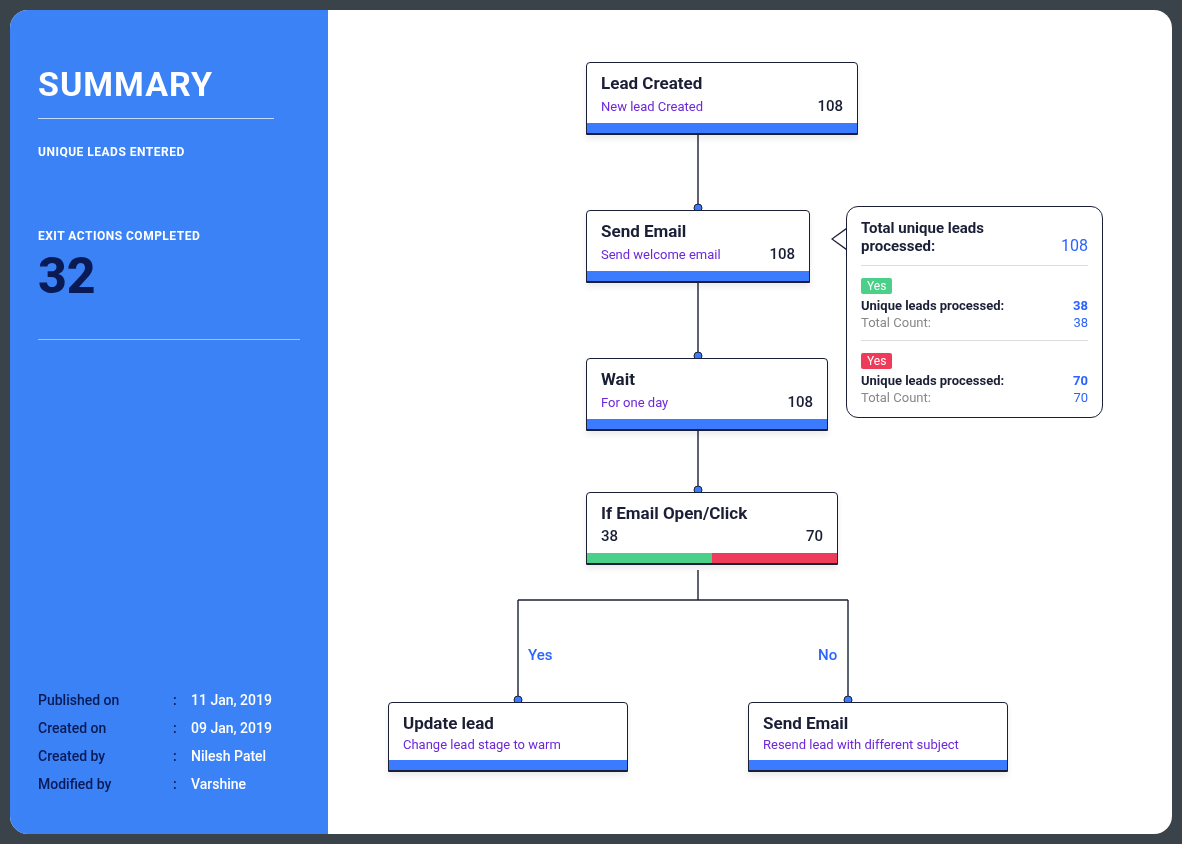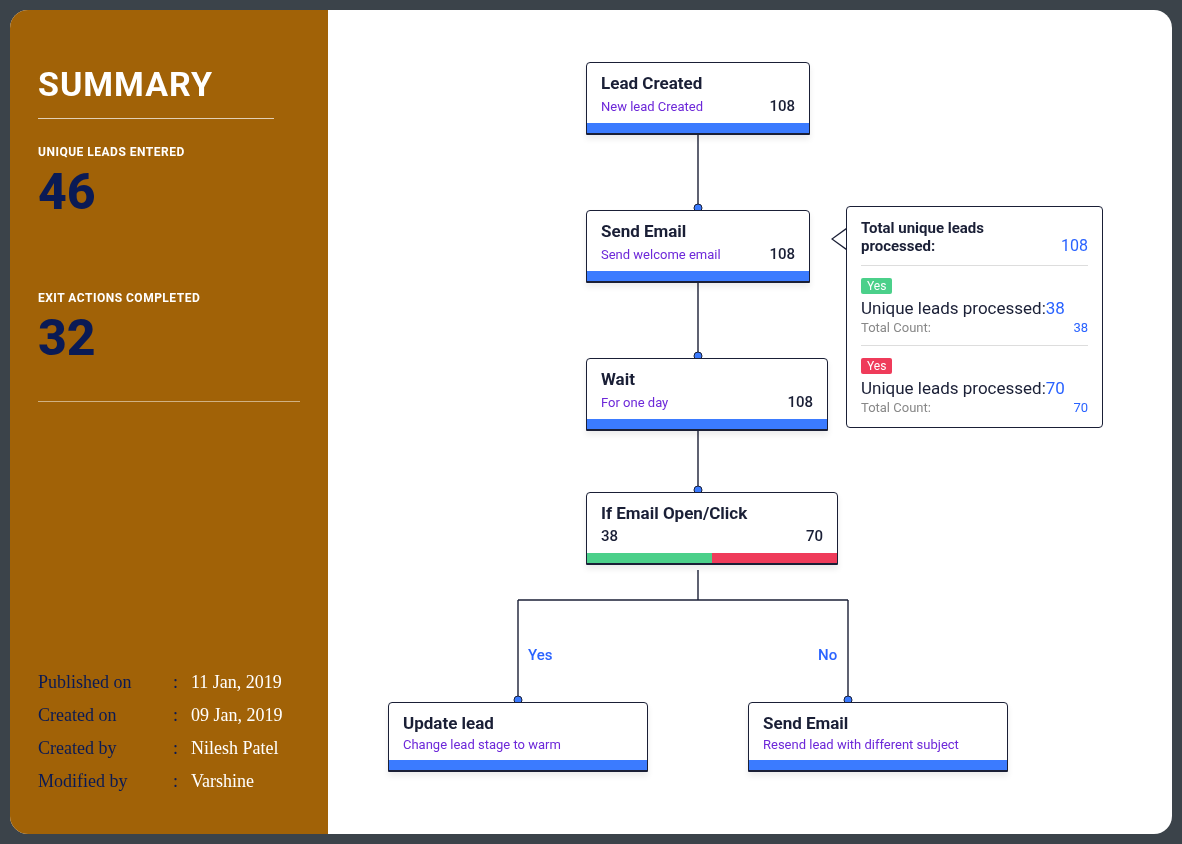--- a/index.html
+++ b/index.html
@@ -14,21 +14,21 @@
     position: absolute;
     left: 10px; top: 10px; right: 10px; bottom: 10px;
     background: #fff;
     border-radius: 18px;
     overflow: hidden;
     display: flex;
   }
   
   .sidebar {
     width: 318px;
-    background: #a16207;
+    background: #3b82f6;
     color: #fff;
     padding: 54px 28px 28px 28px;
     position: relative;
   }
   .sidebar h1 {
     font-size: 34px;
     font-weight: 700;
     letter-spacing: 1px;
   }
   .sidebar hr.shortline {
@@ -54,23 +54,22 @@
     font-weight: 800;
     color: #0a1a55;
     margin-top: 4px;
   }
   .meta {
     position: absolute;
     bottom: 30px;
     left: 28px;
     right: 20px;
     color: #0a1a55;
-    font-size: 18px;
+    font-size: 14px;
     font-weight: 500;
-    font-family: Liberation Serif, serif;
   }
   .meta-row {
     display: flex;
     align-items: baseline;
     margin-bottom: 12px;
   }
   .meta-key { width: 135px; }
   .meta-colon { width: 18px; }
   .meta-val { color: #fff; }
   
@@ -106,33 +105,33 @@
     position:absolute;
     color:#2a63ff;
     font-size:15px;
     font-weight:500;
   }
   
   .tooltip {
     position: absolute;
     border: 1px solid #1a1f36;
     background: #fff;
-    border-radius: 4px;
+    border-radius: 12px;
     padding: 12px 14px;
     color: #1a1f36;
     font-size: 15px;
   }
   .tooltip .tt-top { display:flex; justify-content:space-between; align-items:flex-end; margin-bottom:10px; }
   .tooltip .tt-top-label { font-weight:700; max-width:180px; }
   .tooltip .tt-top-val { color:#2a63ff; font-size:16px; }
   .tooltip hr { border:none; border-top:1px solid #ddd; margin:10px 0; }
   .badge { display:inline-block; color:#fff; font-size:12px; padding:1px 6px; border-radius:2px; margin-bottom:4px; }
   .badge-green { background:#4bd08a; }
   .badge-red { background:#ef3b5a; }
-  .tt-row { display:flex; justify-content:flex-start; font-size:17px; }
+  .tt-row { display:flex; justify-content:space-between; font-size:13px;font-weight:bold; }
   .tt-row .v { color:#2a63ff; }
   .tt-sub { color:#888; font-size:13px; display:flex; justify-content:space-between; margin-top:2px;gap:41px; }
   .tt-sub .v { color:#2a63ff; }
   .tooltip-pointer {
     position:absolute;
     width:0; height:0;
     border-top:10px solid transparent;
     border-bottom:10px solid transparent;
     border-right:14px solid #fff;
   }
@@ -147,21 +146,20 @@
 </head>
 <body>
 
 <div class="frame">
 
   <div class="sidebar">
     <h1>SUMMARY</h1>
     <hr class="shortline">
 
     <div class="stat-label">UNIQUE LEADS ENTERED</div>
-    <div class="stat-value">46</div>
 
     <div style="height:60px"></div>
 
     <div class="stat-label">EXIT ACTIONS COMPLETED</div>
     <div class="stat-value">32</div>
 
     <hr class="fullline">
 
     <div class="meta">
       <div class="meta-row">
@@ -200,21 +198,21 @@
 
       <line class="edge-line" x1="370" y1="560" x2="370" y2="590"></line>
       <line class="edge-line" x1="370" y1="590" x2="190" y2="590"></line>
       <line class="edge-line" x1="370" y1="590" x2="520" y2="590"></line>
       <line class="edge-line" x1="190" y1="590" x2="190" y2="690"></line>
       <line class="edge-line" x1="520" y1="590" x2="520" y2="690"></line>
       <circle class="edge-dot" cx="190" cy="690" r="4"></circle>
       <circle class="edge-dot" cx="520" cy="690" r="4"></circle>
     </svg>
 
-    <div class="node" style="left:258px; top:52px; width:224px;">
+    <div class="node" style="left:258px; top:52px; width:272px;">
       <div class="node-inner">
         <div class="node-title">Lead Created</div>
         <div class="node-sub-row">
           <span class="node-sub">New lead Created</span>
           <span class="node-count">108</span>
         </div>
       </div>
       <div class="node-bar"></div>
       <div class="node-bottom"></div>
     </div>
@@ -254,21 +252,21 @@
       <div class="split-bar">
         <div class="split-yes"></div>
         <div class="split-no"></div>
       </div>
       <div class="node-bottom"></div>
     </div>
 
     <div class="branch-label" style="left:200px; top:636px;">Yes</div>
     <div class="branch-label" style="left:490px; top:636px;">No</div>
 
-    <div class="node" style="left:60px; top:692px; width:260px;">
+    <div class="node" style="left:60px; top:692px; width:240px;">
       <div class="node-inner">
         <div class="node-title">Update lead</div>
         <div class="node-sub-row">
           <span class="node-sub">Change lead stage to warm</span>
         </div>
       </div>
       <div class="node-bar"></div>
       <div class="node-bottom"></div>
     </div>
 

